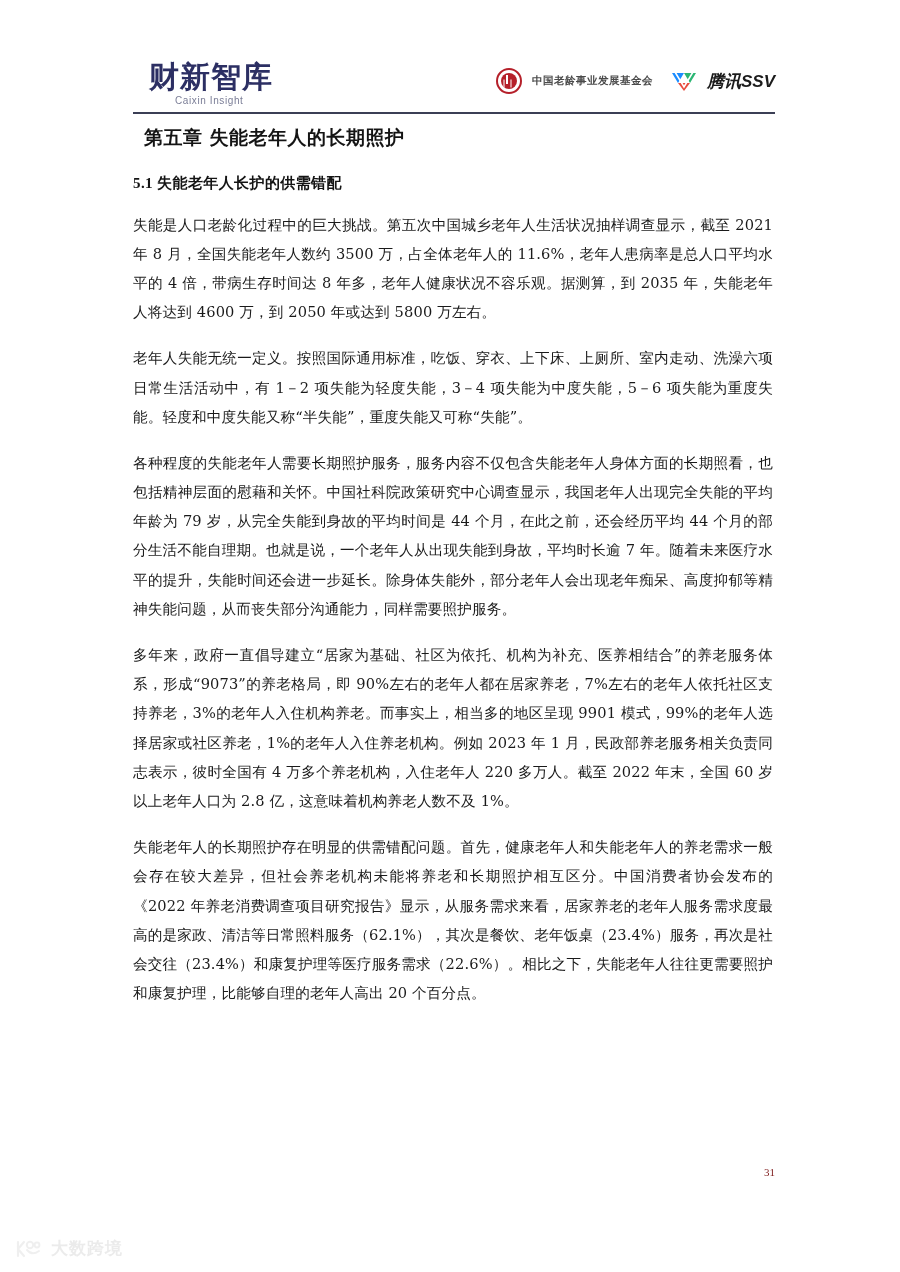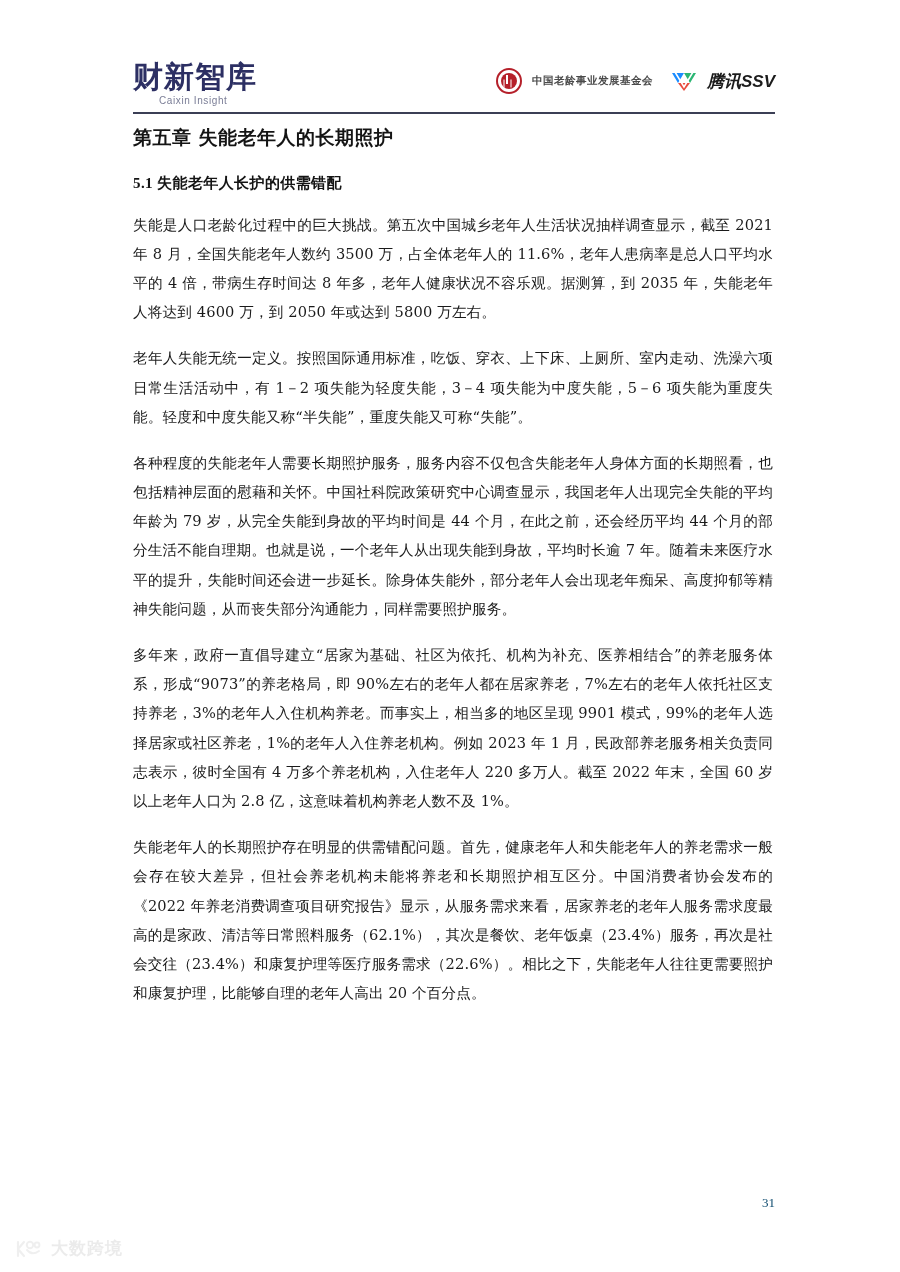--- a/index.html
+++ b/index.html
@@ -30,20 +30,21 @@
     height: 66px;
     display: flex;
     align-items: flex-end;
     justify-content: space-between;
   }
   .brand-block {
     display: flex;
     flex-direction: column;
     align-items: flex-start;
     padding-bottom: 2px;
+    margin-left: 16px;
   }
   .brand-cn {
     font-family: "DejaVu Sans", sans-serif;
     font-size: 30px;
     font-weight: 700;
     letter-spacing: 1px;
     color: #2c2f63;
     line-height: 1.05;
     white-space: nowrap;
   }
@@ -136,21 +137,21 @@
     left: 133px;
     top: 124px;
     width: 640px;
   }
   .chapter-title {
     font-family: "DejaVu Sans", sans-serif;
     font-size: 19px;
     font-weight: 700;
     color: #141414;
     letter-spacing: 0.5px;
-    margin: 0 0 22px 0;
+    margin: 0 0 22px 11px;
     line-height: 1.4;
   }
   .section-title {
     font-family: Liberation Serif, serif;
     font-size: 15px;
     font-weight: 700;
     color: #141414;
     letter-spacing: 0.4px;
     margin: 0 0 16px 0;
     line-height: 1.4;
@@ -165,23 +166,22 @@
     text-justify: inter-ideograph;
     letter-spacing: 0.15px;
   }
 
   
   .page-number {
     position: absolute;
     right: 125px;
     top: 1166px;
     font-family: "Liberation Serif", serif;
-    font-size: 13px;
-    color: #0c4a6e;
-    margin-top: 29px;
+    font-size: 11px;
+    color: #7f1d1d;
   }
 
   .watermark {
     position: absolute;
     left: 14px;
     bottom: 12px;
     display: flex;
     align-items: center;
     gap: 7px;
     opacity: 0.85;

